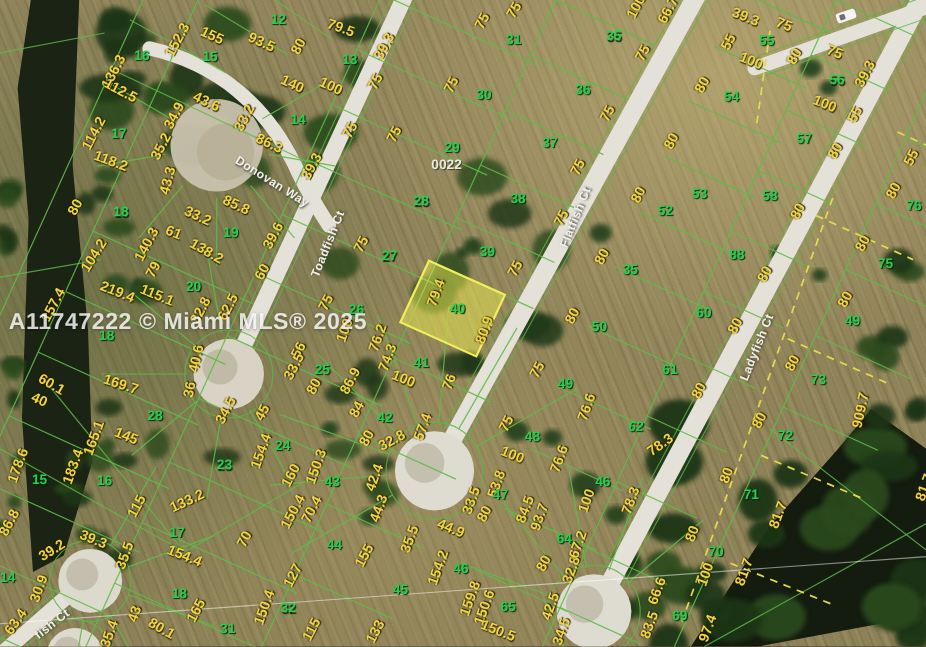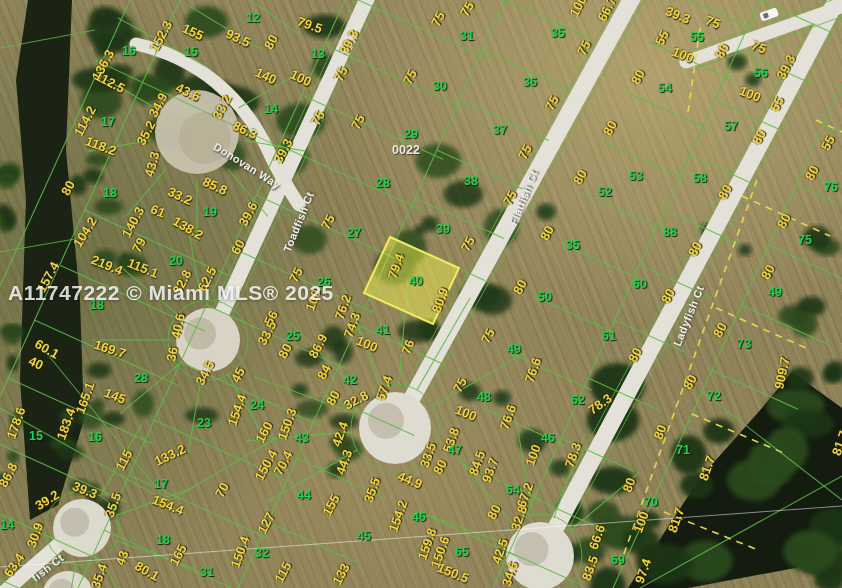--- a/index.html
+++ b/index.html
@@ -504,22 +504,22 @@
       <div class="lbl lot" style="left: 97px; top: 305px; transform: translate(-50%, -50%) rotate(0deg);">18</div>
       <div class="lbl lot" style="left: 141px; top: 378px; transform: translate(-50%, -50%) rotate(0deg);">28</div>
       <div class="lbl lot" style="left: 545px; top: 297px; transform: translate(-50%, -50%) rotate(0deg);">50</div>
       <div class="lbl lot" style="left: 514px; top: 349px; transform: translate(-50%, -50%) rotate(0deg);">49</div>
       <div class="lbl lot" style="left: 573px; top: 245px; transform: translate(-50%, -50%) rotate(0deg);">35</div>
       <div class="lbl lot" style="left: 670px; top: 232px; transform: translate(-50%, -50%) rotate(0deg);">88</div>
       <div class="lbl lot" style="left: 640px; top: 284px; transform: translate(-50%, -50%) rotate(0deg);">60</div>
       <div class="lbl lot" style="left: 805px; top: 240px; transform: translate(-50%, -50%) rotate(0deg);">75</div>
       <div class="lbl lot" style="left: 775px; top: 292px; transform: translate(-50%, -50%) rotate(0deg);">49</div>
       <div class="lbl lot" style="left: 609px; top: 336px; transform: translate(-50%, -50%) rotate(0deg);">61</div>
-      <div class="lbl lot" style="left: 744px; top: 345px; transform: translate(-50%, -50%) rotate(0deg); font-family: Liberation Mono, monospace;">73</div>
-      <div class="lbl lot" style="left: 578px; top: 400px; transform: translate(-50%, -50%) rotate(0deg);">62</div>
+      <div class="lbl lot" style="left: 744px; top: 345px; transform: translate(-50%, -50%) rotate(0deg);">73</div>
+      <div class="lbl lot" style="left: 578px; top: 388px; transform: translate(-50%, -50%) rotate(0deg); font-style: italic;">62</div>
       <div class="lbl lot" style="left: 714px; top: 396px; transform: translate(-50%, -50%) rotate(0deg);">72</div>
       <div class="lbl lot" style="left: 484px; top: 397px; transform: translate(-50%, -50%) rotate(0deg);">48</div>
       <div class="lbl lot" style="left: 548px; top: 438px; transform: translate(-50%, -50%) rotate(0deg);">46</div>
       <div class="lbl lot" style="left: 455px; top: 450px; transform: translate(-50%, -50%) rotate(0deg);">47</div>
       <div class="lbl lot" style="left: 513px; top: 490px; transform: translate(-50%, -50%) rotate(0deg);">64</div>
       <div class="lbl lot" style="left: 419px; top: 517px; transform: translate(-50%, -50%) rotate(0deg);">46</div>
       <div class="lbl lot" style="left: 462px; top: 552px; transform: translate(-50%, -50%) rotate(0deg);">65</div>
       <div class="lbl lot" style="left: 364px; top: 536px; transform: translate(-50%, -50%) rotate(0deg);">45</div>
       <div class="lbl lot" style="left: 304px; top: 495px; transform: translate(-50%, -50%) rotate(0deg);">44</div>
       <div class="lbl lot" style="left: 302px; top: 438px; transform: translate(-50%, -50%) rotate(0deg);">43</div>

